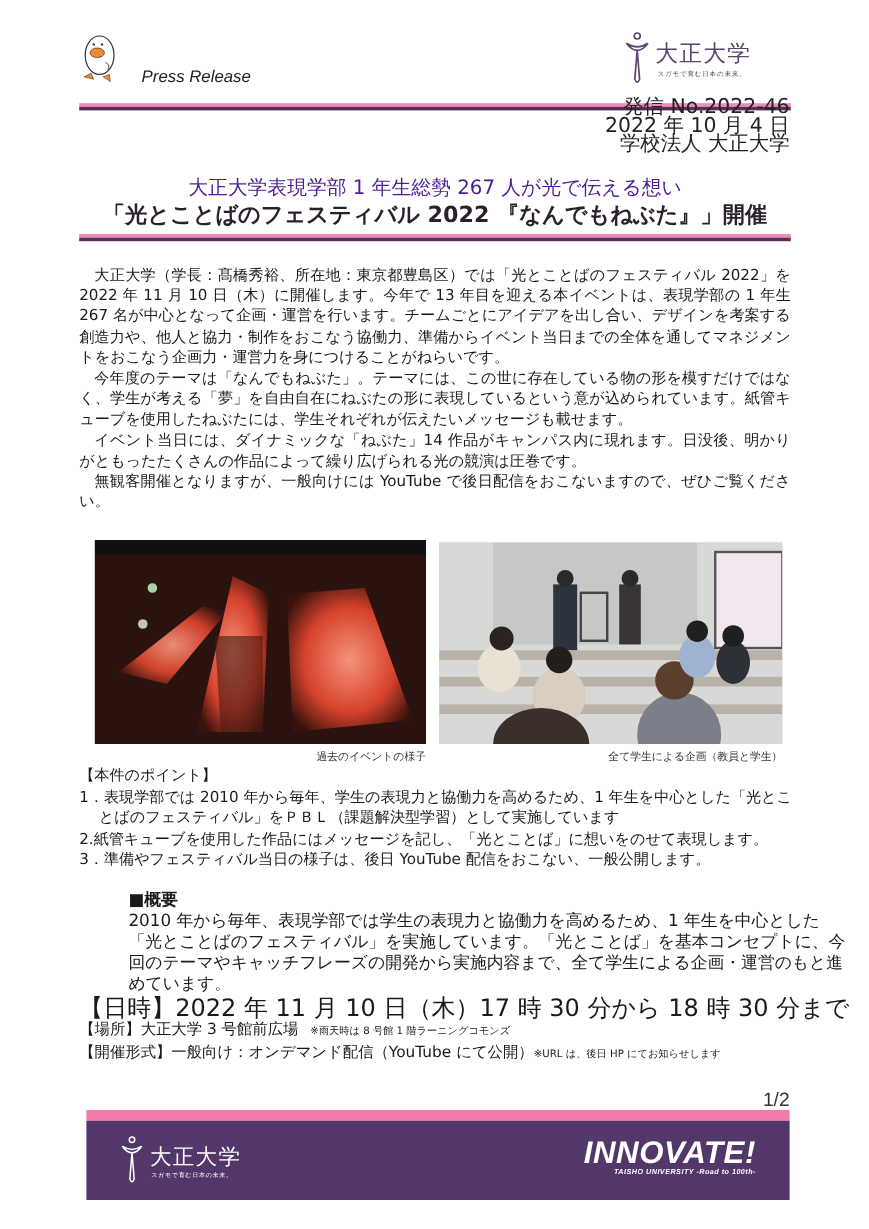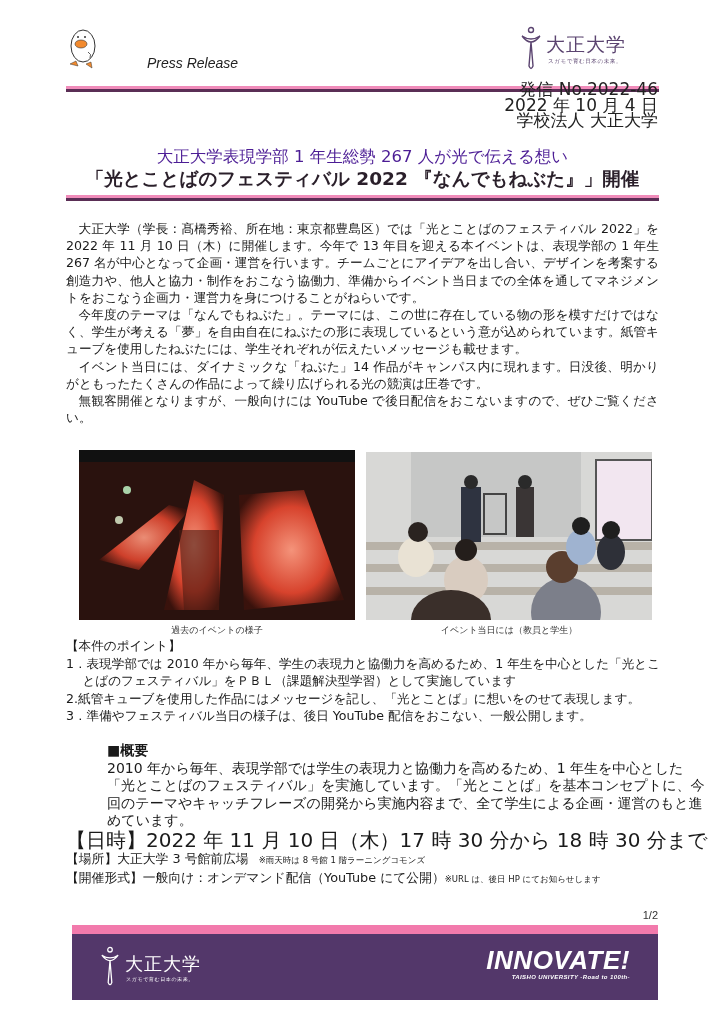--- a/index.html
+++ b/index.html
@@ -1,20 +1,20 @@
 <!DOCTYPE html>
 <html><head>
 <meta charset="utf-8">
 <style>
   * { box-sizing: border-box; margin: 0; padding: 0; }
   html, body { width: 724px; height: 1024px; background: #fff; overflow: hidden; }
   body { position: relative; font-family: "DejaVu Sans", "Liberation Sans", sans-serif; color: #1a1a1a; }
 
   .mascot { position: absolute; left: 64px; top: 24px; width: 40px; height: 50px; }
-  .press-release { position: absolute; left: 118px; top: 55px; font-family: "Liberation Sans", sans-serif; font-style: italic; font-size: 14px; color: #222; margin-left: 29px; }
+  .press-release { position: absolute; left: 118px; top: 55px; font-family: "Liberation Sans", sans-serif; font-style: italic; font-size: 14px; color: #222; }
 
   .univ-logo { position: absolute; left: 520px; top: 26px; width: 130px; height: 46px; }
   .univ-logo .mark { position: absolute; left: 0; top: 0; width: 22px; height: 46px; }
   .univ-logo .name { position: absolute; left: 26px; top: 6px; font-size: 19px; color: #5b4470; letter-spacing: 1px; }
   .univ-logo .tag { position: absolute; left: 28px; top: 32px; font-size: 5.5px; color: #5b4470; letter-spacing: 0.6px; }
 
   .rule { position: absolute; left: 66px; width: 593px; }
   .rule .pink { height: 3px; background: #f08cba; }
   .rule .purple { height: 3px; background: #5a2e55; }
   .rule-top { top: 86px; }
@@ -26,40 +26,40 @@
   .headline-sub { top: 146px; font-size: 16.5px; }
   .headline-main { top: 166px; font-size: 18.5px; font-weight: bold; color: #2a1f2a; }
 
   .body { position: absolute; left: 66px; width: 593px; font-size: 12.6px; line-height: 17.2px; color: #1a1a1a; text-align: justify; margin-top: 15px; }
   .body p { text-indent: 1em; }
   .body-intro { top: 205px; }
 
   .photo { position: absolute; overflow: hidden; }
   .photo-event { left: 79px; top: 450px; width: 276px; height: 170px; background: #2b1612; }
   .photo-class { left: 366px; top: 452px; width: 286px; height: 168px; background: #cfcfcf; }
-  .caption { position: absolute; font-size: 9px; color: #333; text-align: center; }
+  .caption { position: absolute; font-size: 9px; color: #333; text-align: right; }
   .caption-event { left: 79px; top: 624px; width: 276px; }
   .caption-class { left: 366px; top: 624px; width: 286px; }
 
   .points { position: absolute; left: 66px; top: 637px; width: 600px; font-size: 12.6px; line-height: 17.5px; }
   .points .item { display: flex; }
   .points .num { flex: 0 0 auto; }
   .points .item.hang { padding-left: 1.3em; text-indent: -1.3em; display: block; }
 
   .overview { position: absolute; left: 82px; top: 742px; width: 600px; font-size: 14px; line-height: 17.5px; margin-left: 25px; }
   .overview .heading { font-weight: bold; }
 
   .details { position: absolute; left: 66px; top: 830px; width: 620px; }
   .details .row { white-space: nowrap; }
   .details .r1 { font-size: 20px; line-height: 20px; }
   .details .r2, .details .r3 { font-size: 12.8px; line-height: 18px; }
   .details .note { font-size: 8.5px; margin-left: 10px; }
   .details .r3 .note { margin-left: 0; }
 
-  .page-num { position: absolute; right: 66px; top: 909px; font-size: 11px; font-family: "Liberation Sans", sans-serif; color: #333; }
+  .page-num { position: absolute; right: 66px; top: 909px; font-size: 16px; font-family: "Liberation Sans", sans-serif; color: #333; }
 
   .footer { position: absolute; left: 72px; top: 925px; width: 586px; height: 75px; }
   .footer .pink { height: 9px; background: #f27aac; }
   .footer .band { height: 66px; background: #53376a; position: relative; }
   .footer .f-logo { position: absolute; left: 28px; top: 12px; }
   .footer .f-logo .mark { position: absolute; left: 0; top: 0; width: 20px; height: 42px; }
   .footer .f-logo .name { position: absolute; left: 25px; top: 6px; font-size: 18px; color: #fff; white-space: nowrap; letter-spacing: 1px; }
   .footer .f-logo .tag { position: absolute; left: 26px; top: 30px; font-size: 5px; color: #fff; white-space: nowrap; letter-spacing: 0.6px; }
   .footer .innovate { position: absolute; right: 28px; top: 12px; text-align: right; color: #fff; }
   .footer .innovate .big { font-family: "Liberation Sans", sans-serif; font-weight: bold; font-style: italic; font-size: 26px; letter-spacing: 0.5px; line-height: 28px; }
@@ -155,21 +155,21 @@
     <circle cx="100" cy="98" r="11" fill="#241e1b"></circle>
     <ellipse cx="85" cy="168" rx="40" ry="30" fill="#3a2f2a"></ellipse>
     <ellipse cx="200" cy="160" rx="35" ry="35" fill="#7c7f8a"></ellipse>
     <circle cx="196" cy="115" r="16" fill="#5a3e2e"></circle>
     <ellipse cx="245" cy="100" rx="14" ry="18" fill="#2e3038"></ellipse>
     <circle cx="245" cy="78" r="9" fill="#1f1f1f"></circle>
     <ellipse cx="215" cy="95" rx="15" ry="18" fill="#9fb3d0"></ellipse>
     <circle cx="215" cy="74" r="9" fill="#1f1f1f"></circle>
   </svg>
 </div>
-<div class="caption caption-class">イベント当日には（教員と学生）</div>
+<div class="caption caption-class">全て学生による企画（教員と学生）</div>
 
 <div class="points">
   <div>【本件のポイント】</div>
   <div class="item hang">
     <span class="num">1．</span><span>表現学部では 2010 年から毎年、学生の表現力と協働力を高めるため、1 年生を中心とした「光とことばのフェスティバル」をＰＢＬ（課題解決型学習）として実施しています</span>
   </div>
   <div class="item hang">
     <span class="num">2.</span><span>紙管キューブを使用した作品にはメッセージを記し、「光とことば」に想いをのせて表現します。</span>
   </div>
   <div class="item hang">

